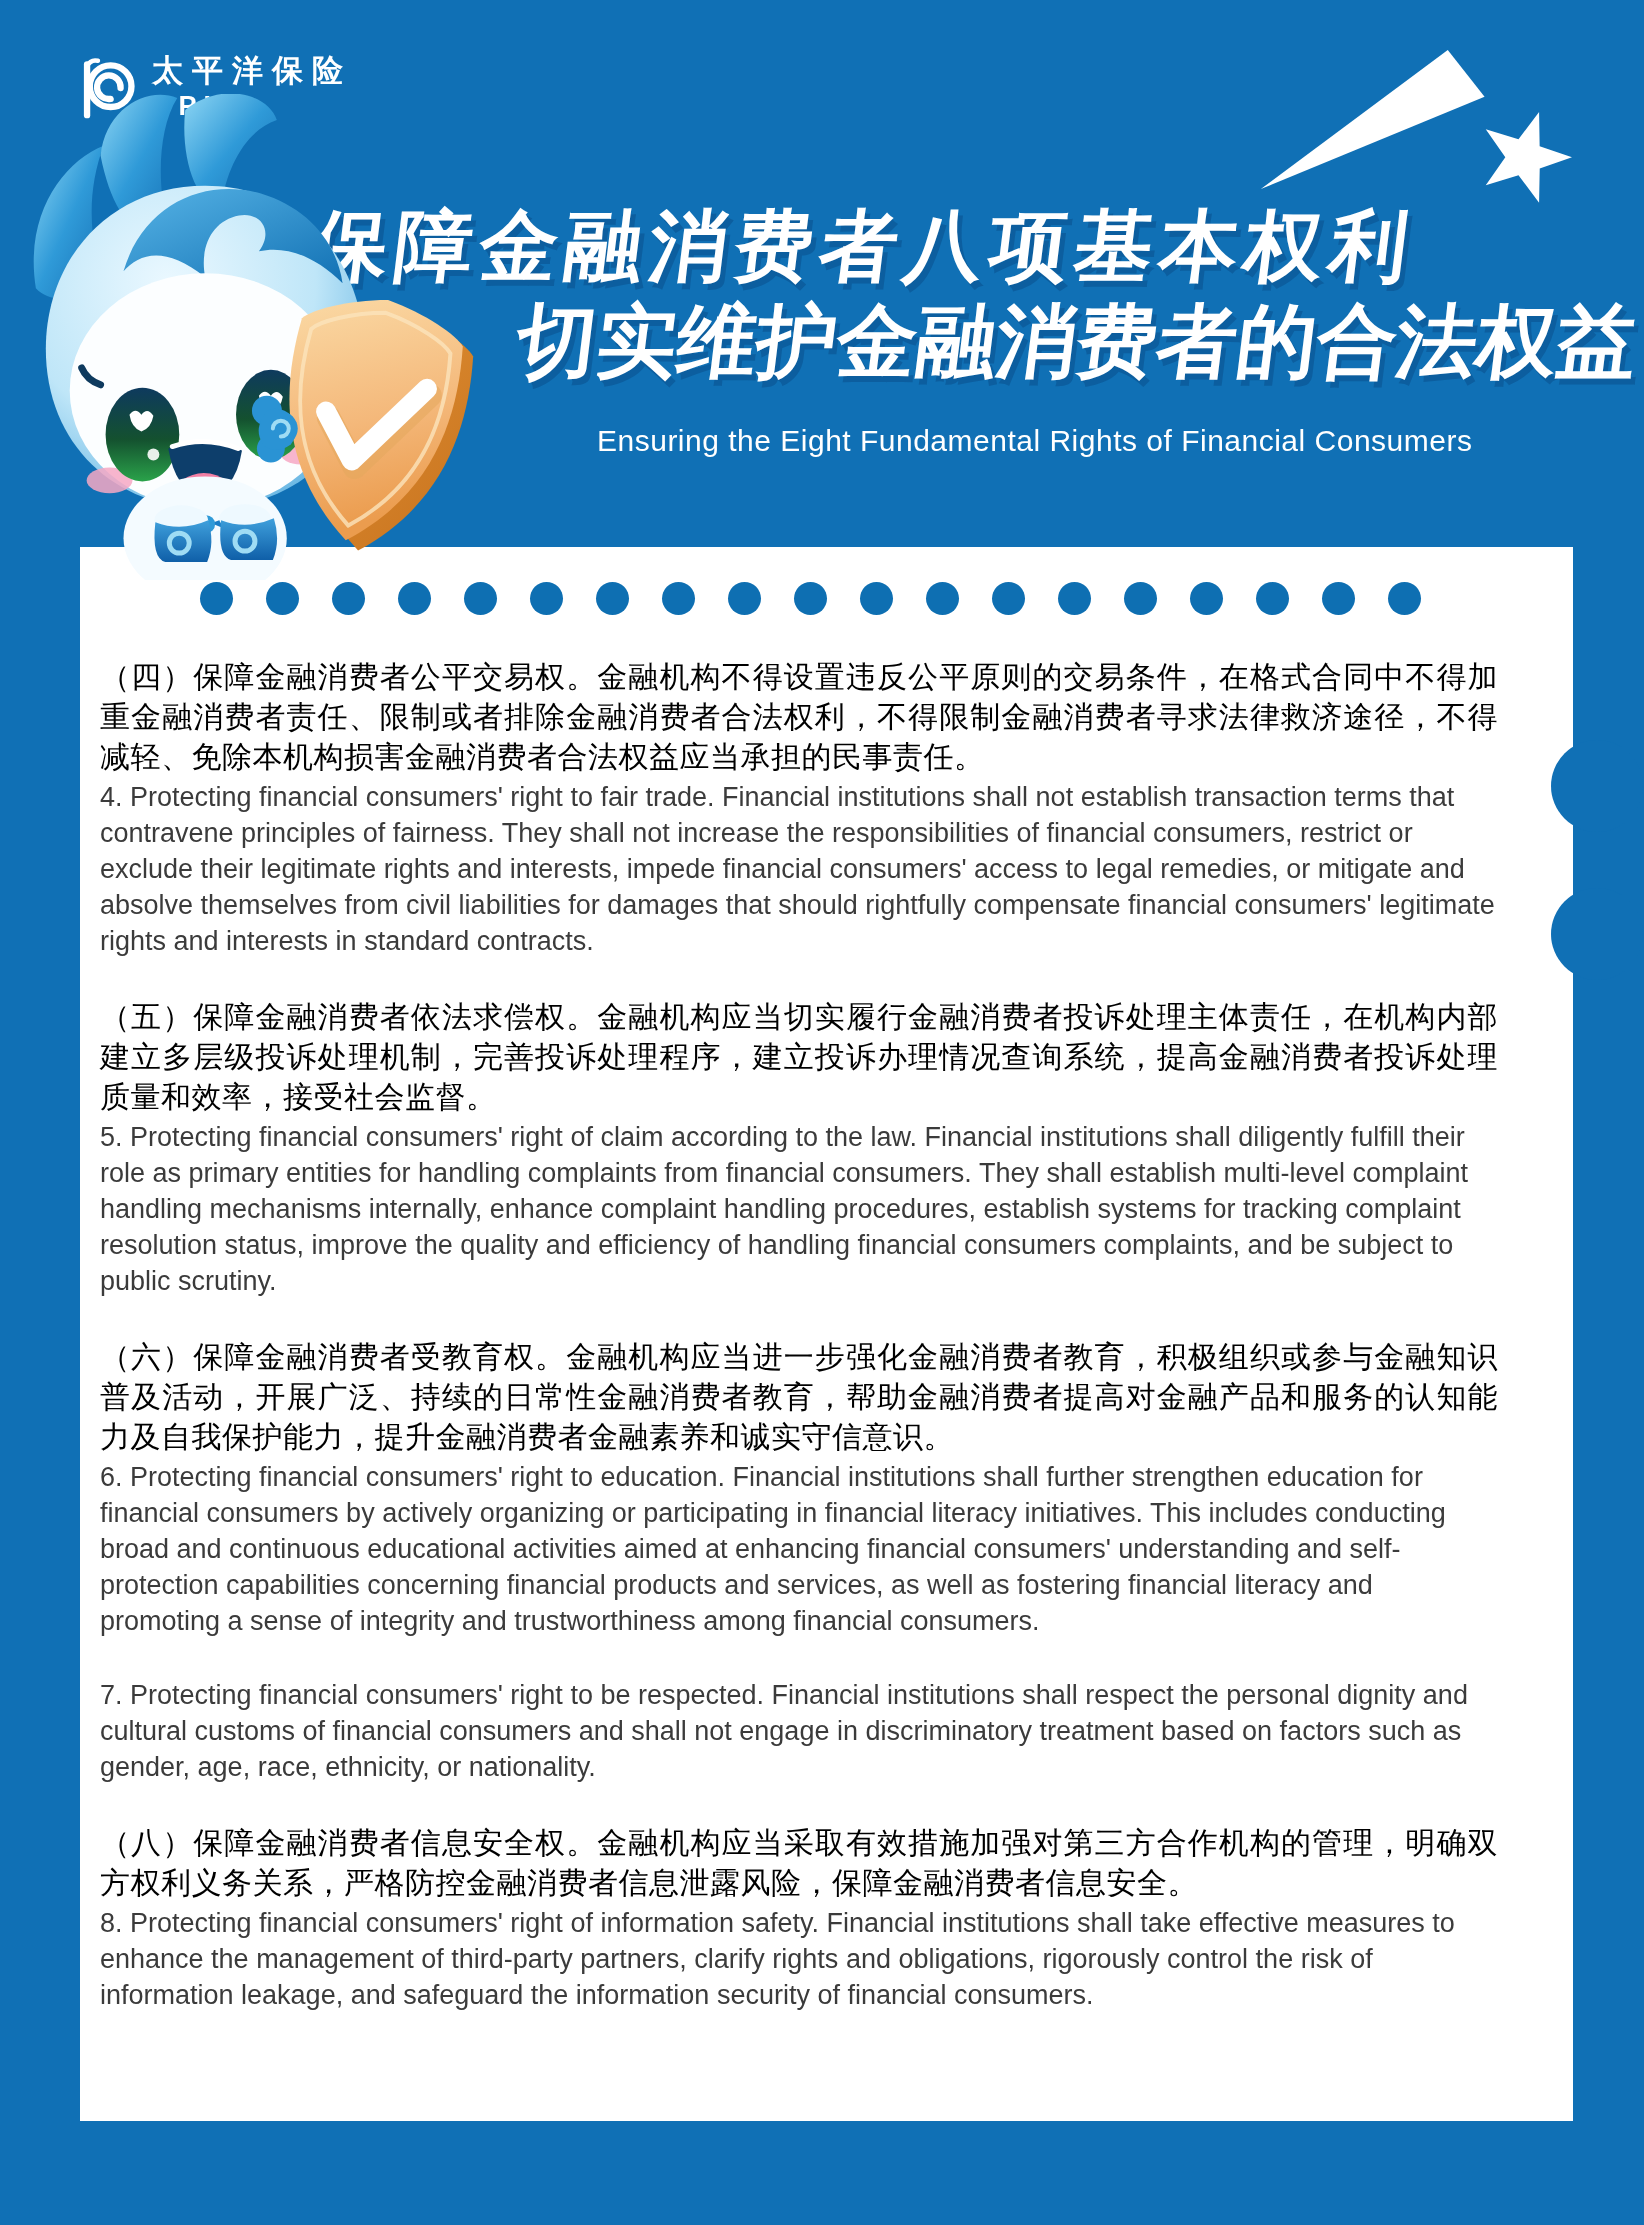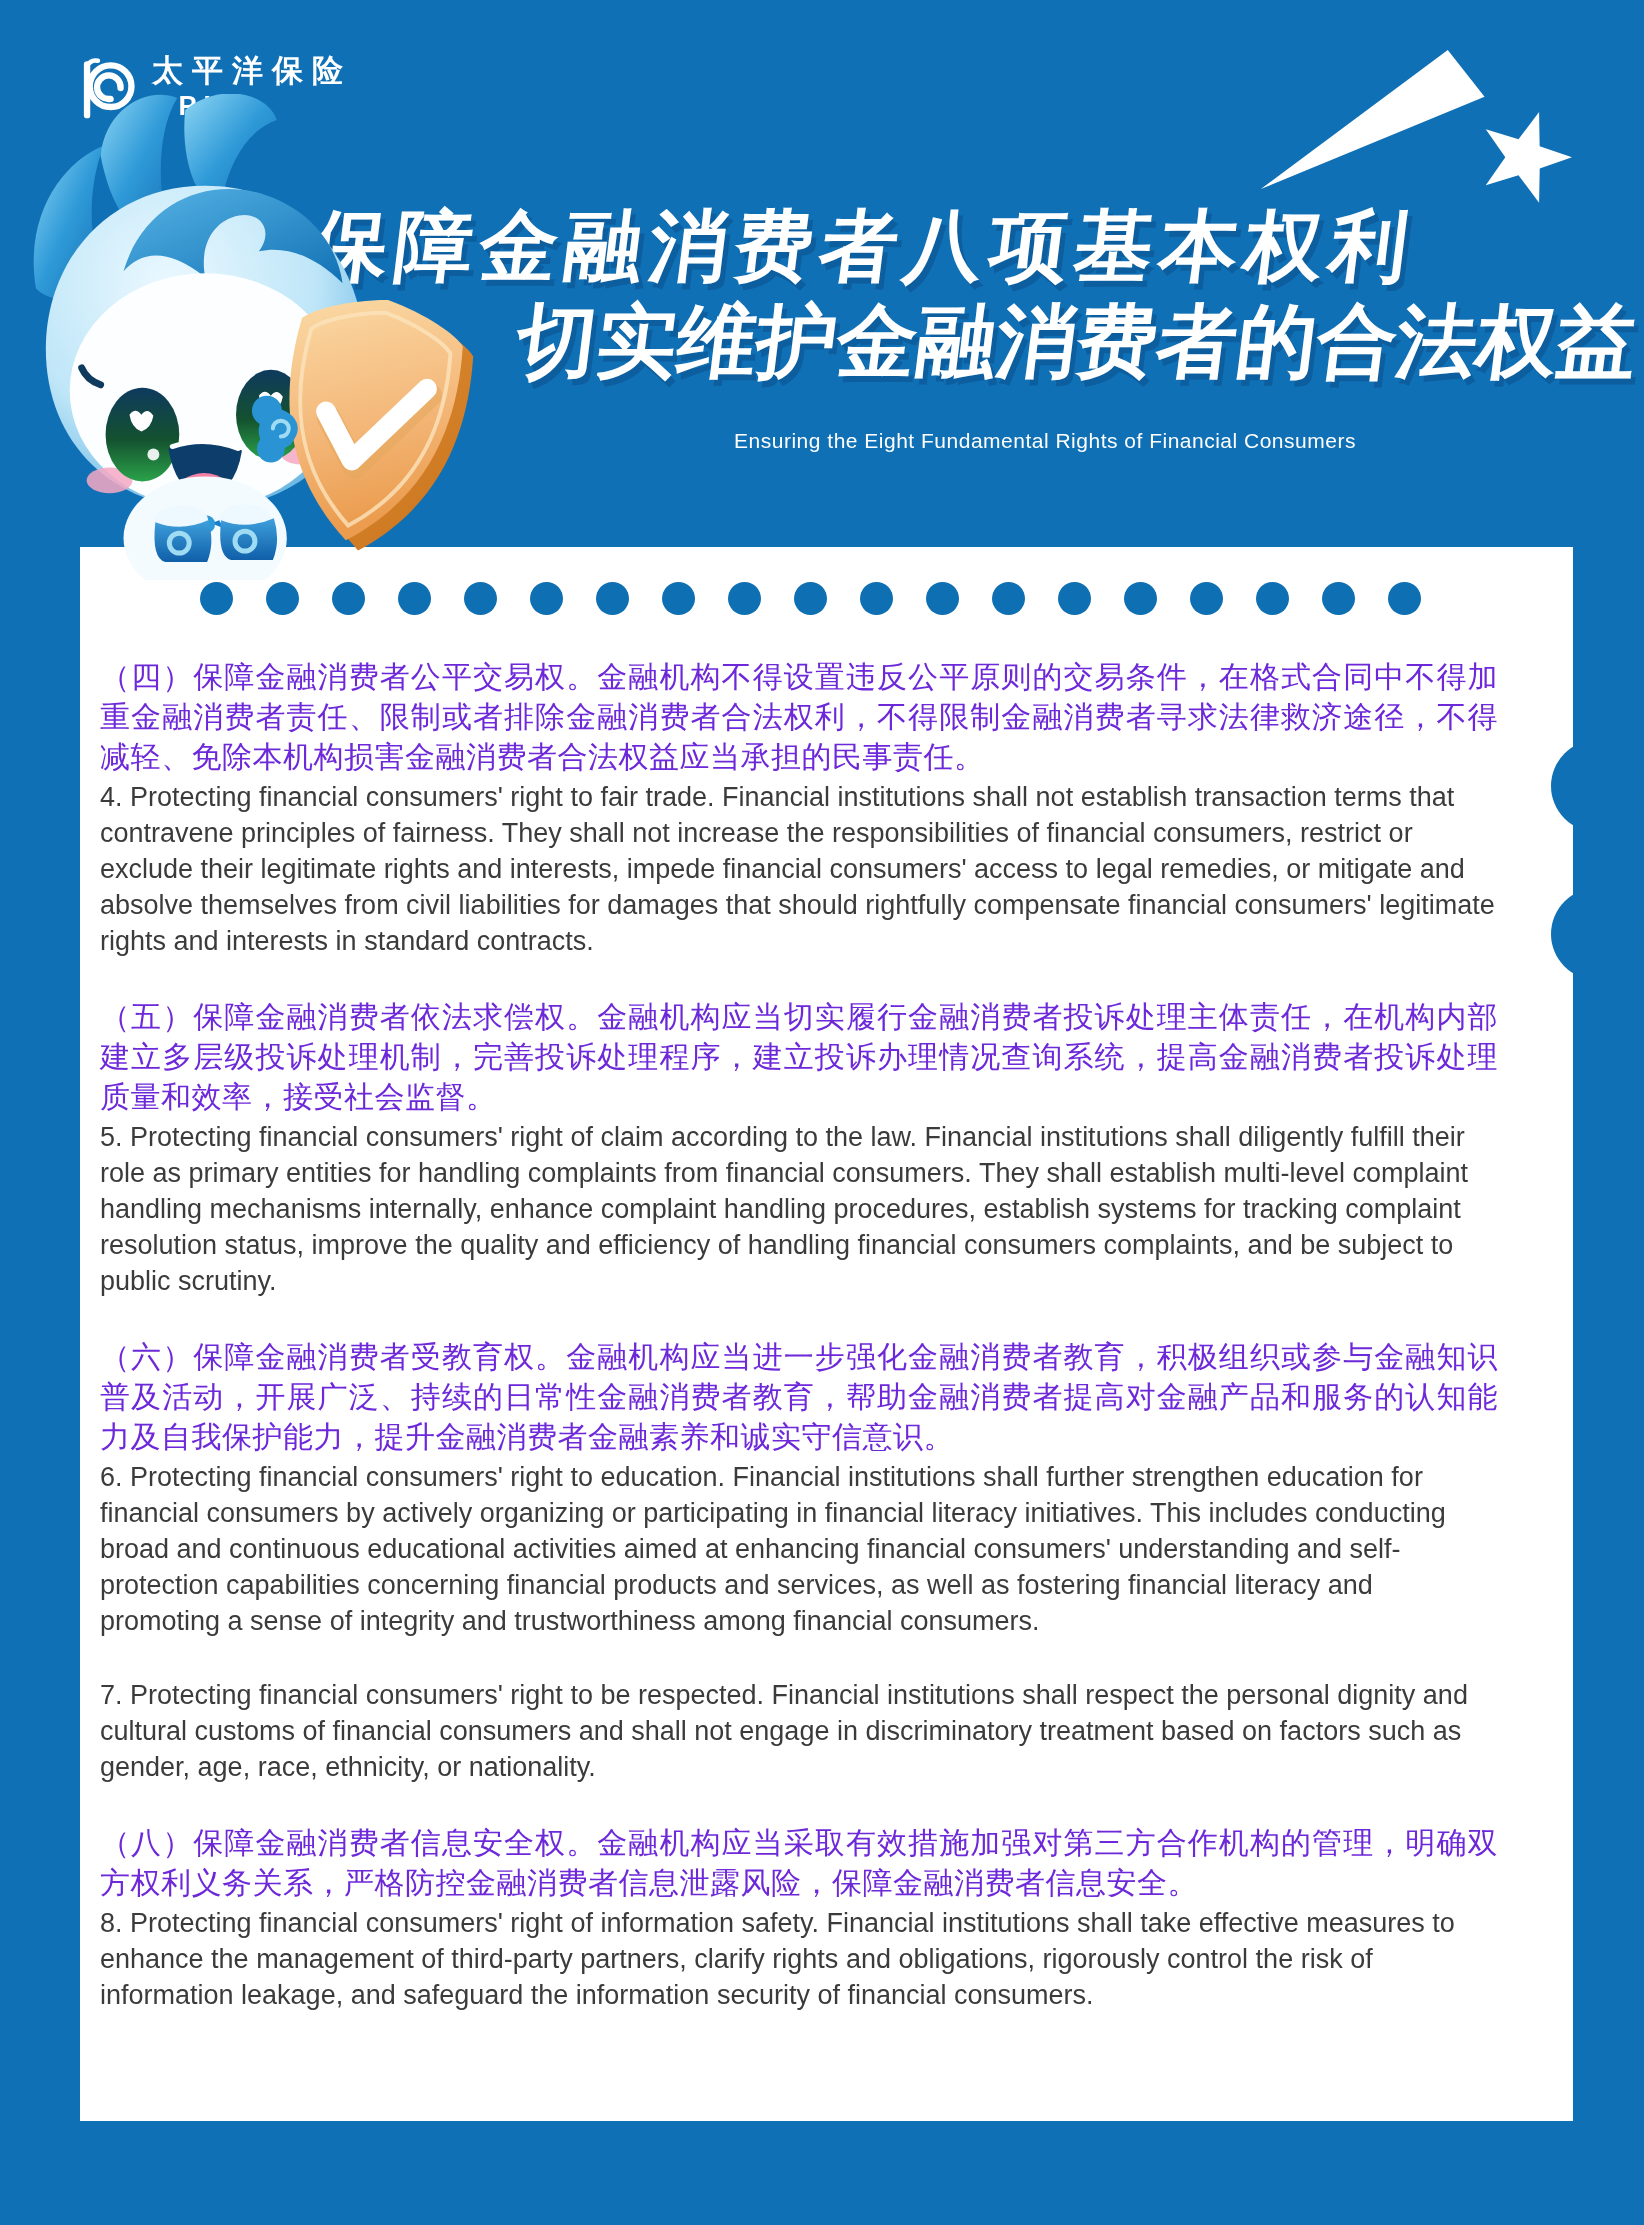--- a/index.html
+++ b/index.html
@@ -23,39 +23,39 @@
   .title1,.title2{
     position:absolute;color:#ffffff;font-weight:bold;white-space:nowrap;
     transform:skewX(-7deg);
     text-shadow:5px 6px 0 rgba(9,80,141,0.55);
   }
   .title1{left:310px;top:195px;font-size:78px;letter-spacing:7px;}
   .title2{left:517px;top:289px;font-size:80px;letter-spacing:0px;}
 
   .subtitle{
     position:absolute;left:597px;top:422px;width:896px;
-    color:#ffffff;font-size:21px;line-height:37px;text-align:center;letter-spacing:0.5px;
+    color:#ffffff;font-size:30px;line-height:37px;letter-spacing:0.5px;
   }
 
   
   .mascot{position:absolute;left:6px;top:94px;width:468px;height:486px;z-index:5;}
 
   
   .panel{
     position:absolute;left:80px;top:547px;width:1493px;height:1574px;
     background:#ffffff;z-index:2;overflow:hidden;
     padding:0;box-sizing:border-box;
   }
   .panel-inner{padding:35px 75px 10px 20px;}
   .dots-row{display:flex;gap:33px;margin:0 0 42px 100px;height:33px;}
   .dot{width:33px;height:33px;border-radius:50%;background:#0e6fb2;flex:0 0 auto;}
 
   .section{margin-bottom:38px;}
   .section .zh{
-    margin:0;color:#6d28d9;font-size:30px;line-height:40px;
+    margin:0;color:#000000;font-size:30px;line-height:40px;
     text-align:justify;letter-spacing:0.5px;
   }
   .section .en{
     margin:2px 0 0 0;color:#3b3b3b;font-size:27px;line-height:36px;
     text-align:left;
   }
 
   
   .edge-bump{position:absolute;width:92px;height:92px;border-radius:50%;background:#1070b5;z-index:3;}
   .edge-bump.b1{left:1551px;top:740px;}

